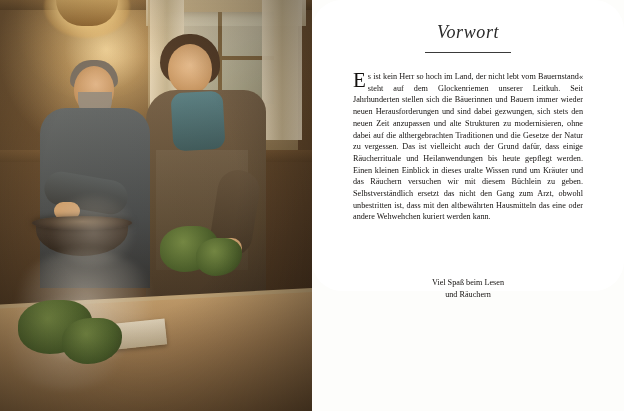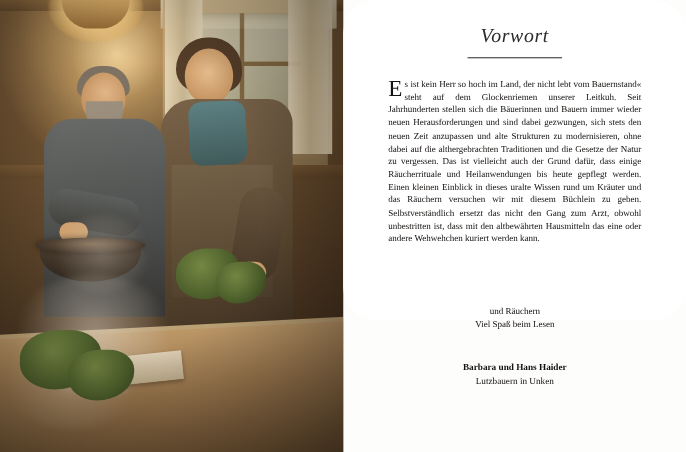--- a/index.html
+++ b/index.html
@@ -361,23 +361,19 @@
 
   <div class="text-page">
     <div class="heading">Vorwort</div>
     <div class="rule"></div>
 
     <div class="body-col">
       <span class="dropcap">E</span><span>s ist kein Herr so hoch im Land, der nicht lebt vom Bauern­stand« steht auf dem Glockenriemen unserer Leitkuh. Seit Jahrhunderten stellen sich die Bäuerinnen und Bauern immer wieder neuen Herausforderungen und sind dabei gezwungen, sich stets den neuen Zeit anzupassen und alte Strukturen zu modernisieren, ohne dabei auf die althergebrachten Traditionen und die Gesetze der Natur zu vergessen. Das ist vielleicht auch der Grund dafür, dass einige Räucherrituale und Heilanwen­dungen bis heute gepflegt werden. Einen kleinen Einblick in dieses uralte Wissen rund um Kräuter und das Räuchern versuchen wir mit diesem Büchlein zu geben. Selbstverständlich ersetzt das nicht den Gang zum Arzt, obwohl unbestritten ist, dass mit den altbewährten Hausmitteln das eine oder andere Wehwehchen kuriert werden kann.</span>
     </div>
 
     <div class="closing">
+      <div>Viel Spaß beim Lesen</div>
       <div>und Räuchern</div>
-      <div>Viel Spaß beim Lesen</div>
     </div>
 
-    <div class="signature">
-      <div>Barbara und Hans Haider</div>
-      <div class="place">Lutzbauern in Unken</div>
-    </div>
   </div>
 
 </div>
 
 </body></html>

